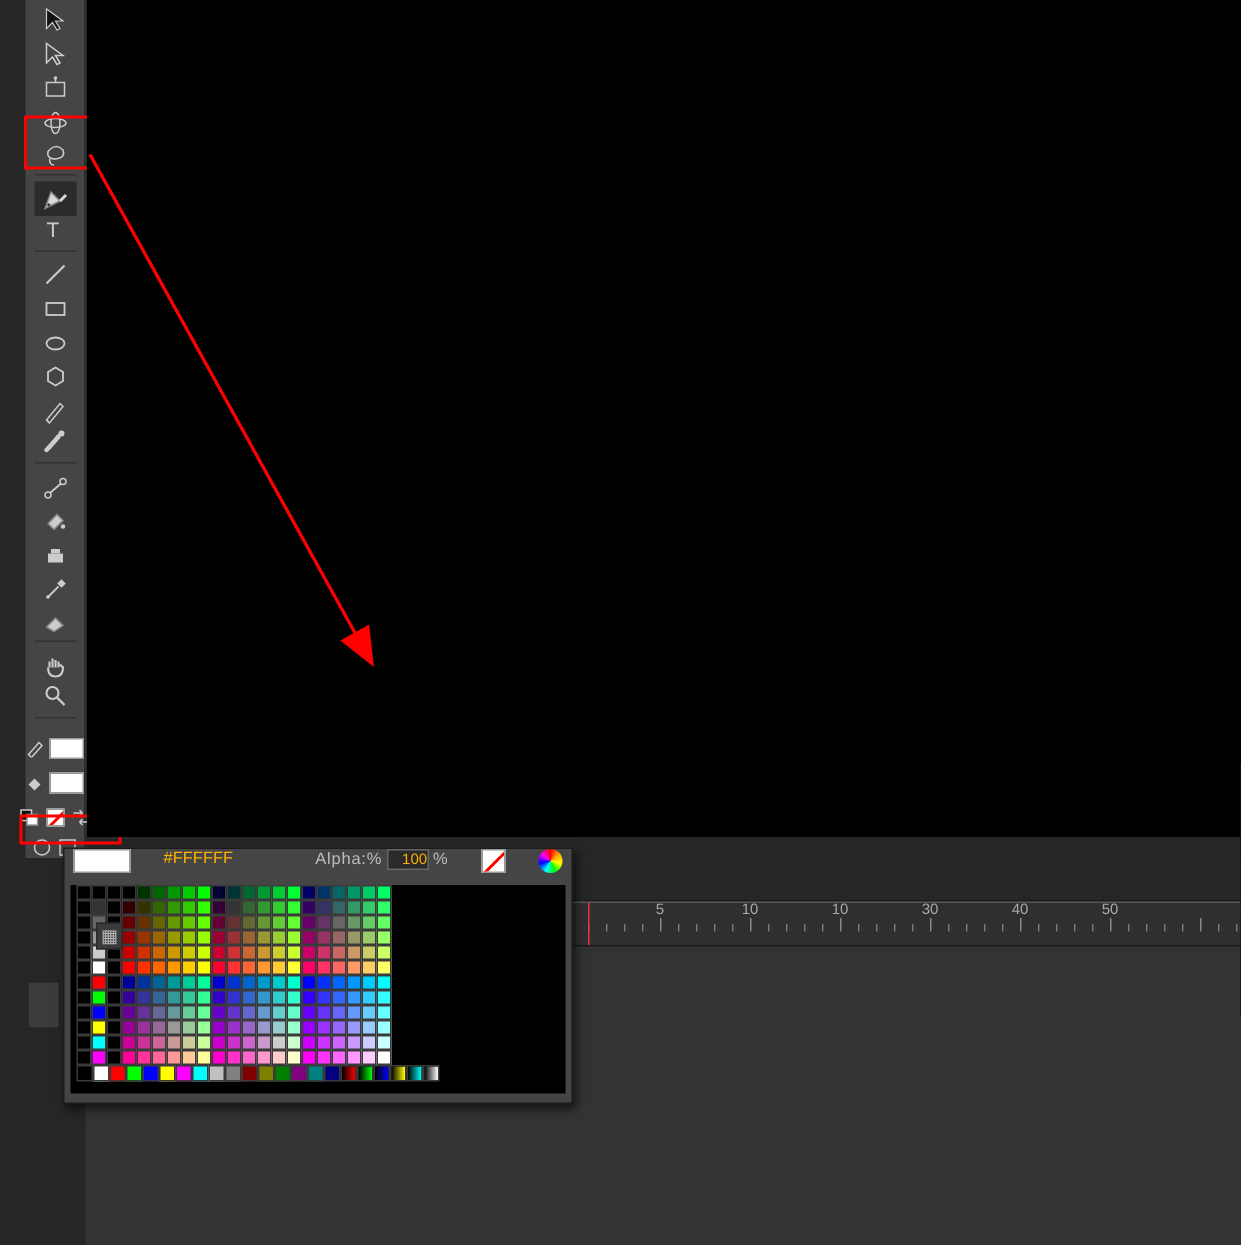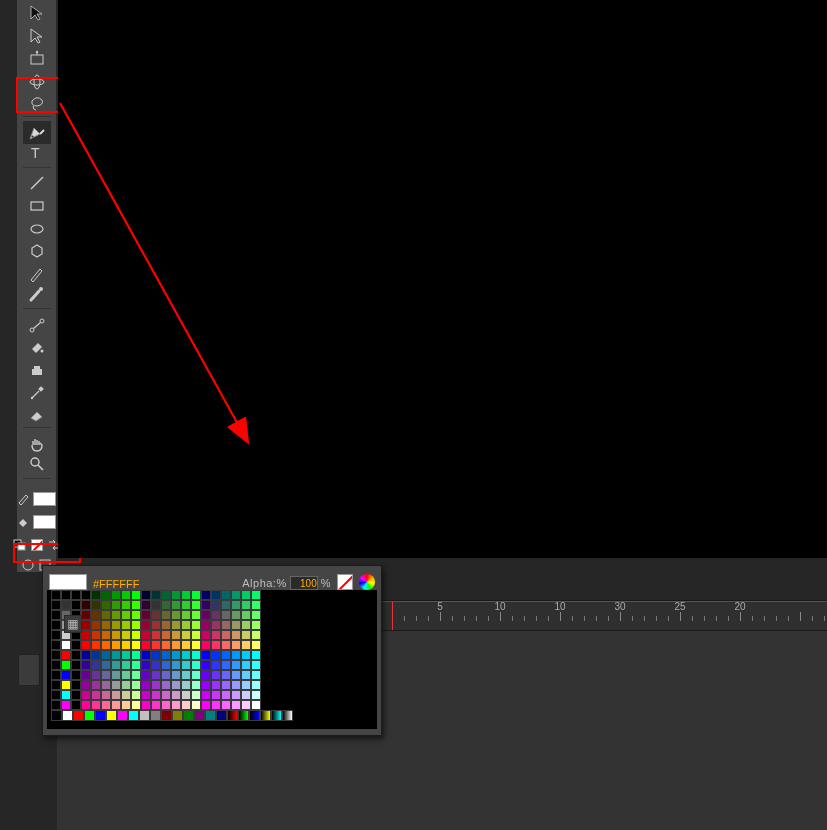--- a/index.html
+++ b/index.html
@@ -64,22 +64,22 @@
   }
   .arrow-svg { position: absolute; left: 45px; top: 85px; pointer-events:none; }
   
   .colorpanel {
     position: absolute; left: 42px; top: 565px; width: 340px;
     background: #454545; border: 1px solid #1b1b1b;
     box-shadow: 2px 3px 6px rgba(0,0,0,.6);
     color: #c8c8c8; font-size: 11px;
   }
   .cp-head {
-    display: flex; align-items: flex-end; height: 24px;
-    gap: 6px; padding: 0 6px;
+    display: flex; align-items: flex-start; height: 24px;
+    gap: 22px; padding: 0 6px;
   }
   .cp-bigswatch { width: 38px; height: 16px; background:#fff; border:1px solid #999; }
   .cp-hex { color: #ffb000; font-size: 11px; flex: 1; }
   .cp-alpha { color:#bdbdbd; letter-spacing:0.5px; display:flex; align-items:center; gap:3px; }
   .cp-alpha input { width:28px; height:14px; background:#2a2a2a; border:1px solid #666; color:#ffb000; font-size:10px; text-align:right; }
   .cp-nocolor {
     width:16px; height:16px; background:#fff; border:1px solid #999;
     position:relative; overflow:hidden;
   }
   .cp-nocolor::after { content:""; position:absolute; left:-3px; top:6px; width:24px; height:2px; background:#f00; transform:rotate(-45deg);}
@@ -354,27 +354,27 @@
         <div class="tick" style="left: 527px;"></div>
         <div class="tick" style="left: 539px;"></div>
         <div class="tick" style="left: 551px;"></div>
         <div class="tick major" style="left: 563px;"></div>
         <div class="tick-label" style="left: 563px;">30</div>
         <div class="tick" style="left: 575px;"></div>
         <div class="tick" style="left: 587px;"></div>
         <div class="tick" style="left: 599px;"></div>
         <div class="tick" style="left: 611px;"></div>
         <div class="tick major" style="left: 623px;"></div>
-        <div class="tick-label" style="left: 623px;">25</div>
+        <div class="tick-label" style="left: 623px;">40</div>
         <div class="tick" style="left: 635px;"></div>
         <div class="tick" style="left: 647px;"></div>
         <div class="tick" style="left: 659px;"></div>
         <div class="tick" style="left: 671px;"></div>
         <div class="tick major" style="left: 683px;"></div>
-        <div class="tick-label" style="left: 683px;">20</div>
+        <div class="tick-label" style="left: 683px;">50</div>
         <div class="tick" style="left: 695px;"></div>
         <div class="tick" style="left: 707px;"></div>
         <div class="tick" style="left: 719px;"></div>
         <div class="tick" style="left: 731px;"></div>
         <div class="tick major" style="left: 743px;"></div>
         <div class="tick-label" style="left: 775px;">35</div>
         <div class="tick" style="left: 755px;"></div>
         <div class="tick" style="left: 767px;"></div>
         <div class="playhead" style="left: 335px;"></div>
       </div>

